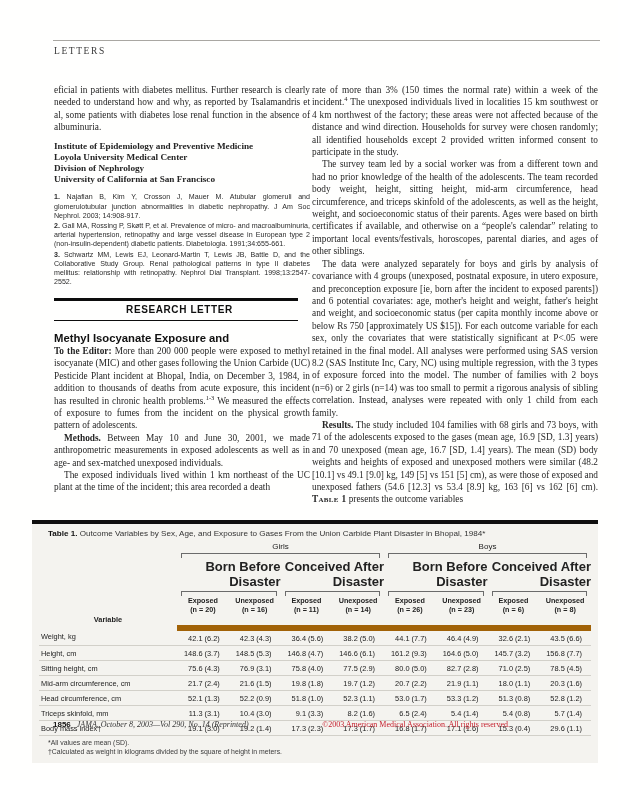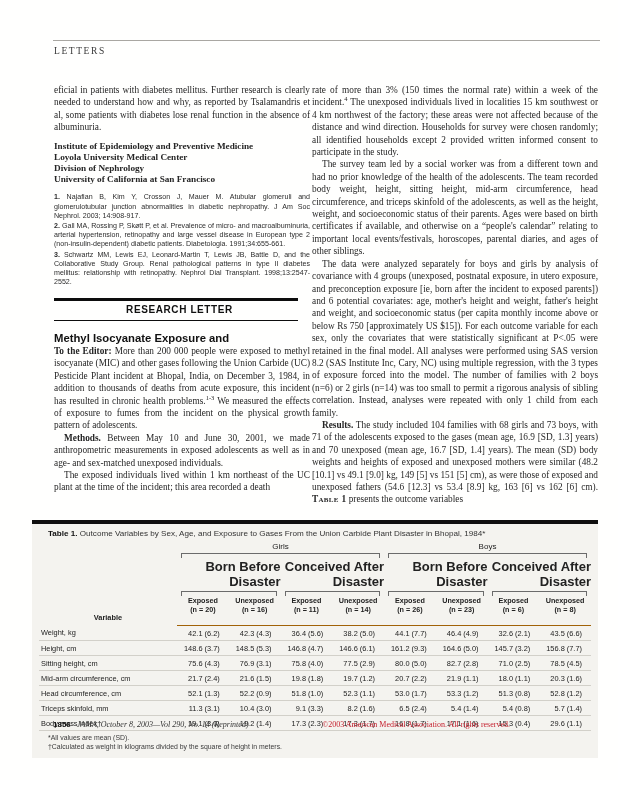--- a/index.html
+++ b/index.html
@@ -34,21 +34,21 @@
   .tbl-title{padding:5px 8px 4px 16px;font-size:8.1px;color:#333;text-align:left;}
   .tbl-title .tbold{font-weight:bold;color:#111;}
   table{border-collapse:collapse;table-layout:fixed;width:552px;margin:0 7px;}
   col.c-var{width:138px;}
   th{font-weight:bold;vertical-align:bottom;padding:0;}
   .th-var{vertical-align:bottom;text-align:center;font-size:7.4px;padding-bottom:4px;}
   .th-sex{vertical-align:bottom;}
   .sexlabel{font-weight:normal;font-size:8px;text-align:center;padding-bottom:1px;}
   .sublabel{font-size:13px;text-align:right;padding:1px 0;}
   .bracket{height:4px;border:1px solid #6b6b6b;border-bottom:none;margin:1px 4px 0 4px;}
-  .r-col th{border-bottom:1px solid #a16207;padding:1px 0 11px 0;}
+  .r-col th{border-bottom:6px solid #a16207;padding:1px 0 11px 0;}
   .colhead{font-size:7.2px;line-height:8.6px;text-align:center;}
   tbody td{font-size:7.4px;line-height:9px;padding:2.5px 0;border-bottom:1px solid #d2d0c9;}
   td.var{text-align:left;padding-left:2px;}
   td.val{text-align:right;padding-right:9px;}
   .footnotes{margin:3px 8px 0 16px;font-size:6.9px;line-height:8.8px;color:#3a3a3a;text-align:left;}
   
   .footer{position:absolute;left:53px;top:720px;width:457px;display:flex;
         justify-content:space-between;align-items:baseline;z-index:3;}
   .footer-left{font-size:8px;}
   .pgnum{font-family:"Liberation Sans",sans-serif;font-weight:bold;color:#111;}

